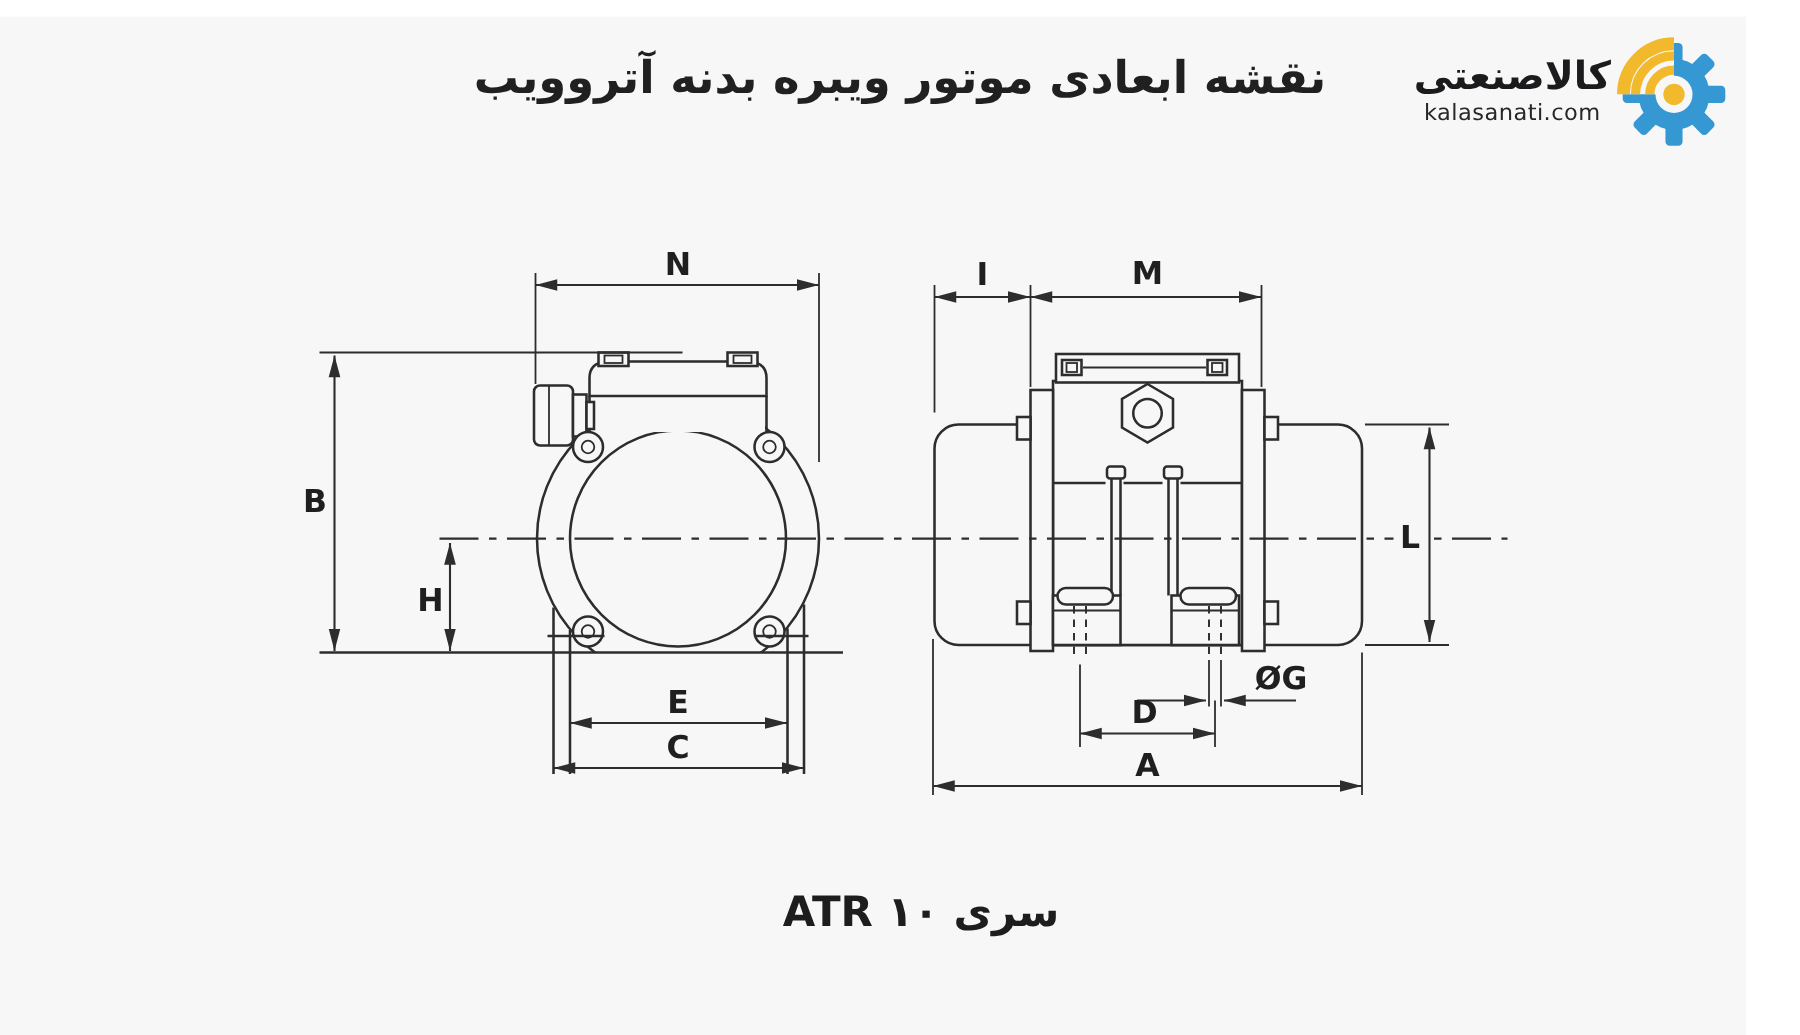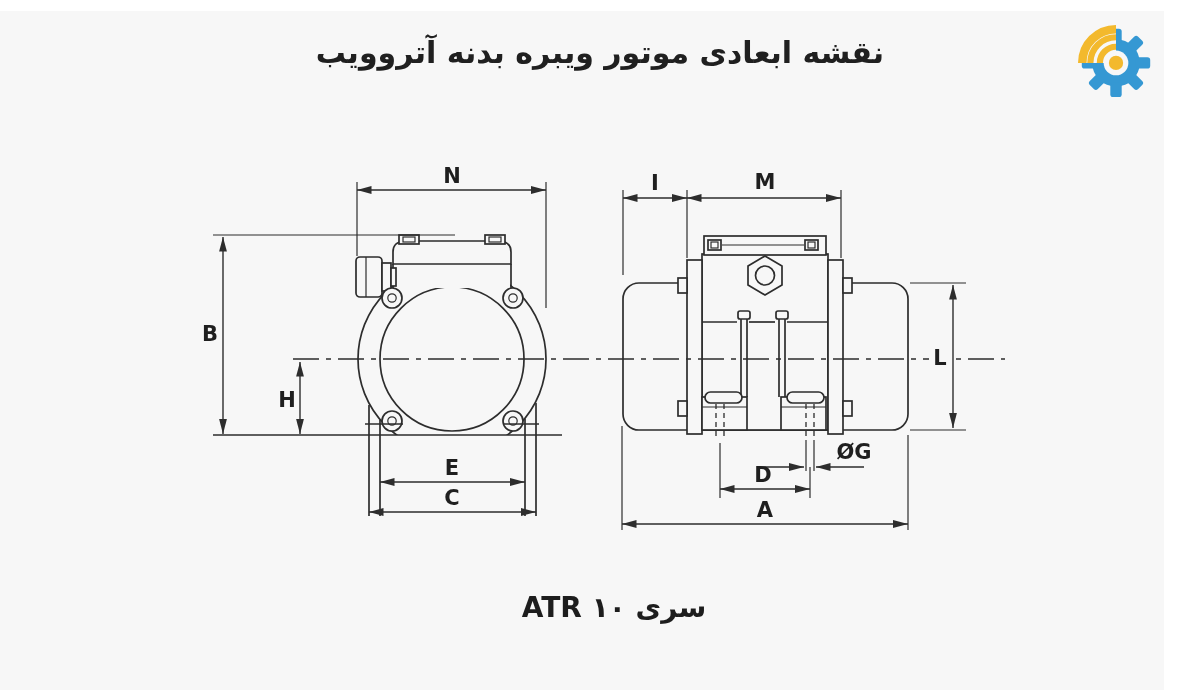--- a/index.html
+++ b/index.html
@@ -26,20 +26,24 @@
   .cline{stroke:#2d2d2d;stroke-width:1.5;fill:none;stroke-dasharray:26 7 5 7;}
 </style>
 </head>
 <body>
 
 <div id="root">
 
   <div class="title">نقشه ابعادی موتور ویبره بدنه آتروویب</div>
 
   <div class="logo">
+    <div class="logo-text">
+      <div class="logo-brand">کالاصنعتی</div>
+      <div class="logo-domain">kalasanati.com</div>
+    </div>
     <svg width="76" height="76" viewBox="0 0 80 80">
       <g fill="#3598d3">
         <circle cx="40" cy="42" r="25"></circle>
         <g>
           <rect x="34" y="6" width="12" height="15" rx="3"></rect>
           <rect x="34" y="6" width="12" height="15" rx="3" transform="rotate(45 40 42)"></rect>
           <rect x="34" y="6" width="12" height="15" rx="3" transform="rotate(90 40 42)"></rect>
           <rect x="34" y="6" width="12" height="15" rx="3" transform="rotate(135 40 42)"></rect>
           <rect x="34" y="6" width="12" height="15" rx="3" transform="rotate(180 40 42)"></rect>
           <rect x="34" y="6" width="12" height="15" rx="3" transform="rotate(225 40 42)"></rect>

